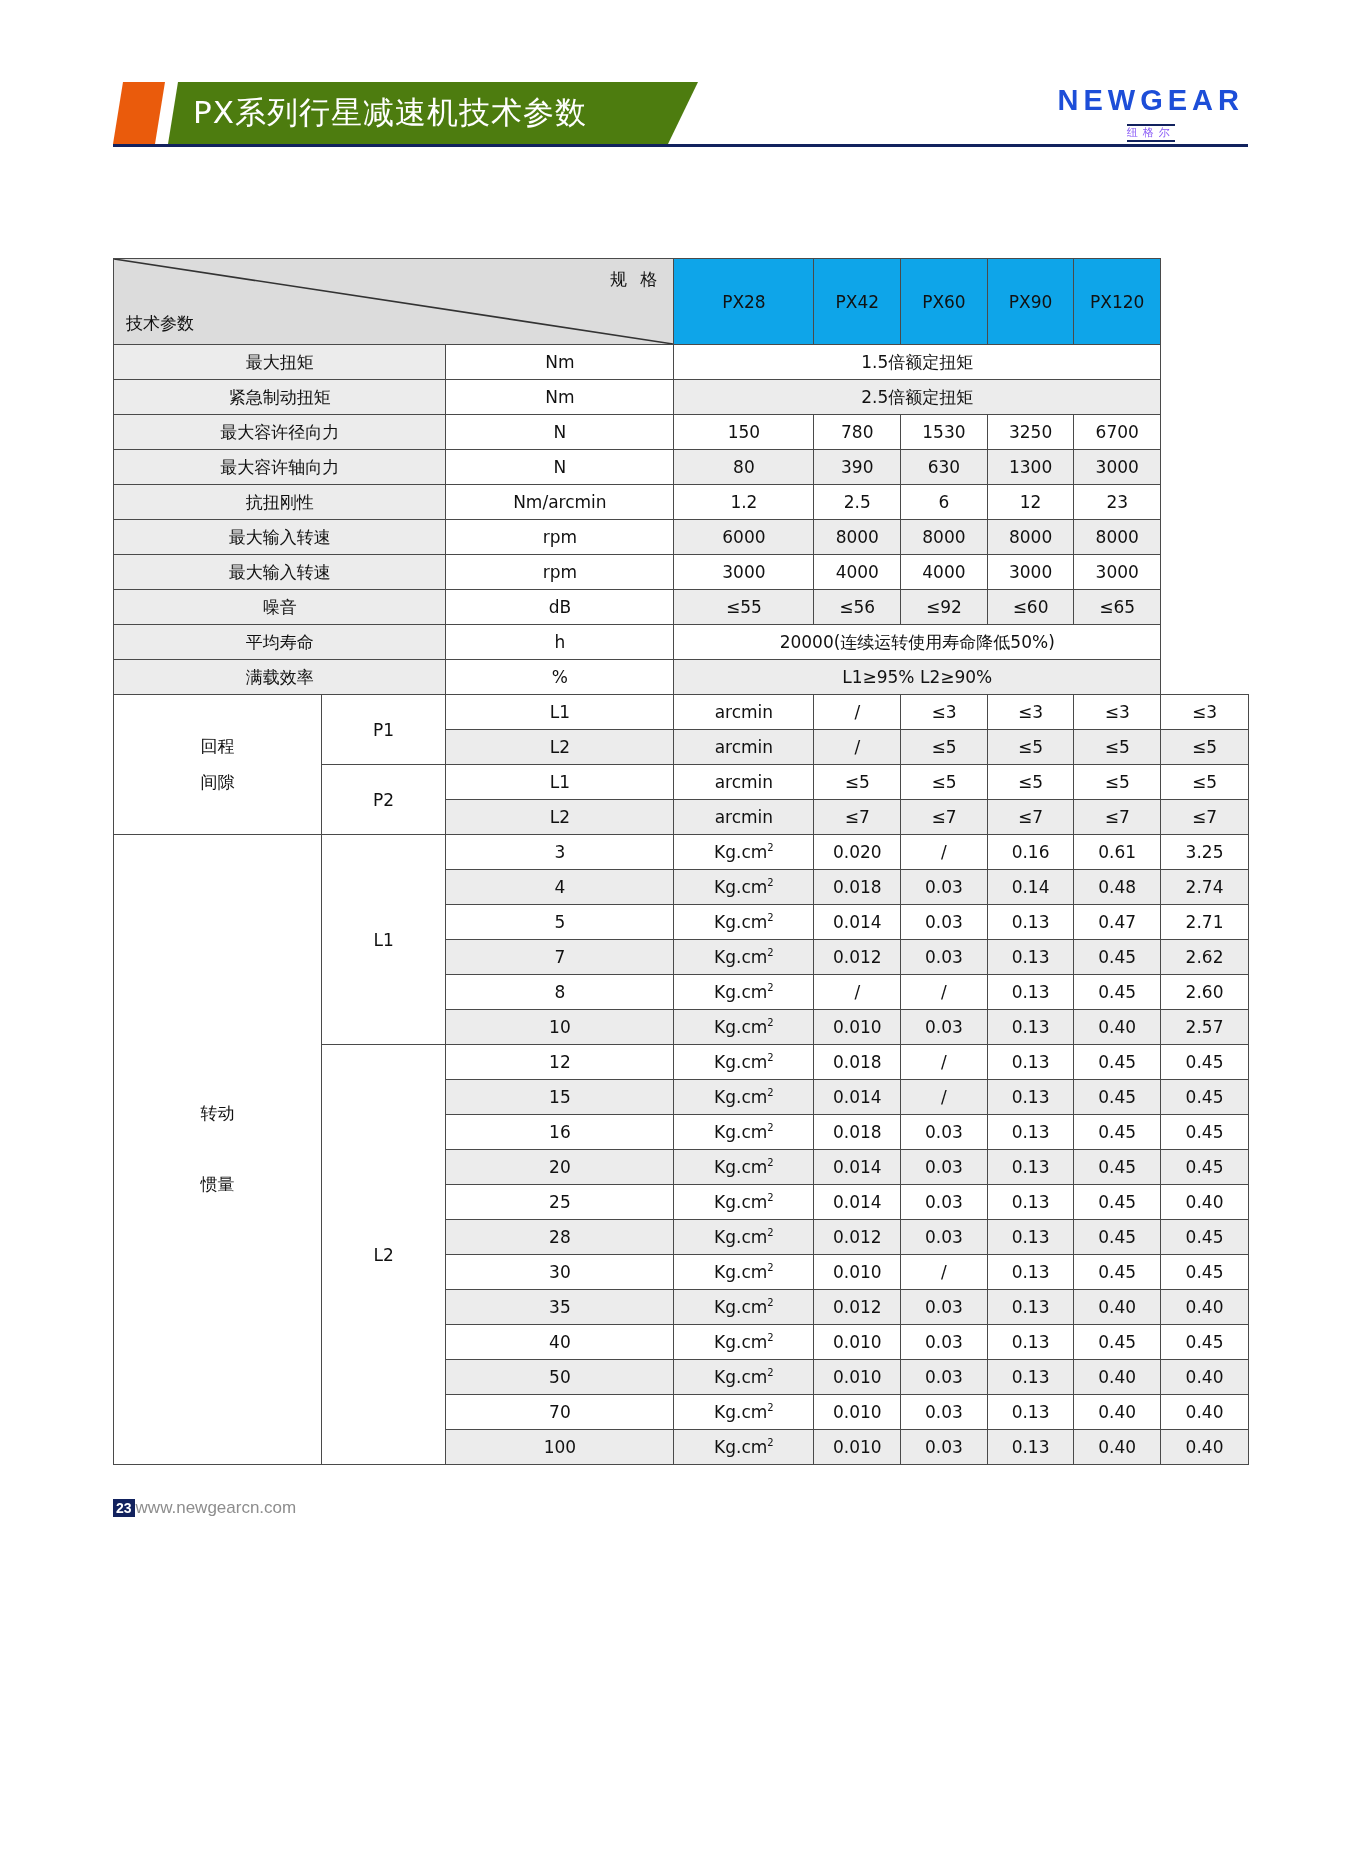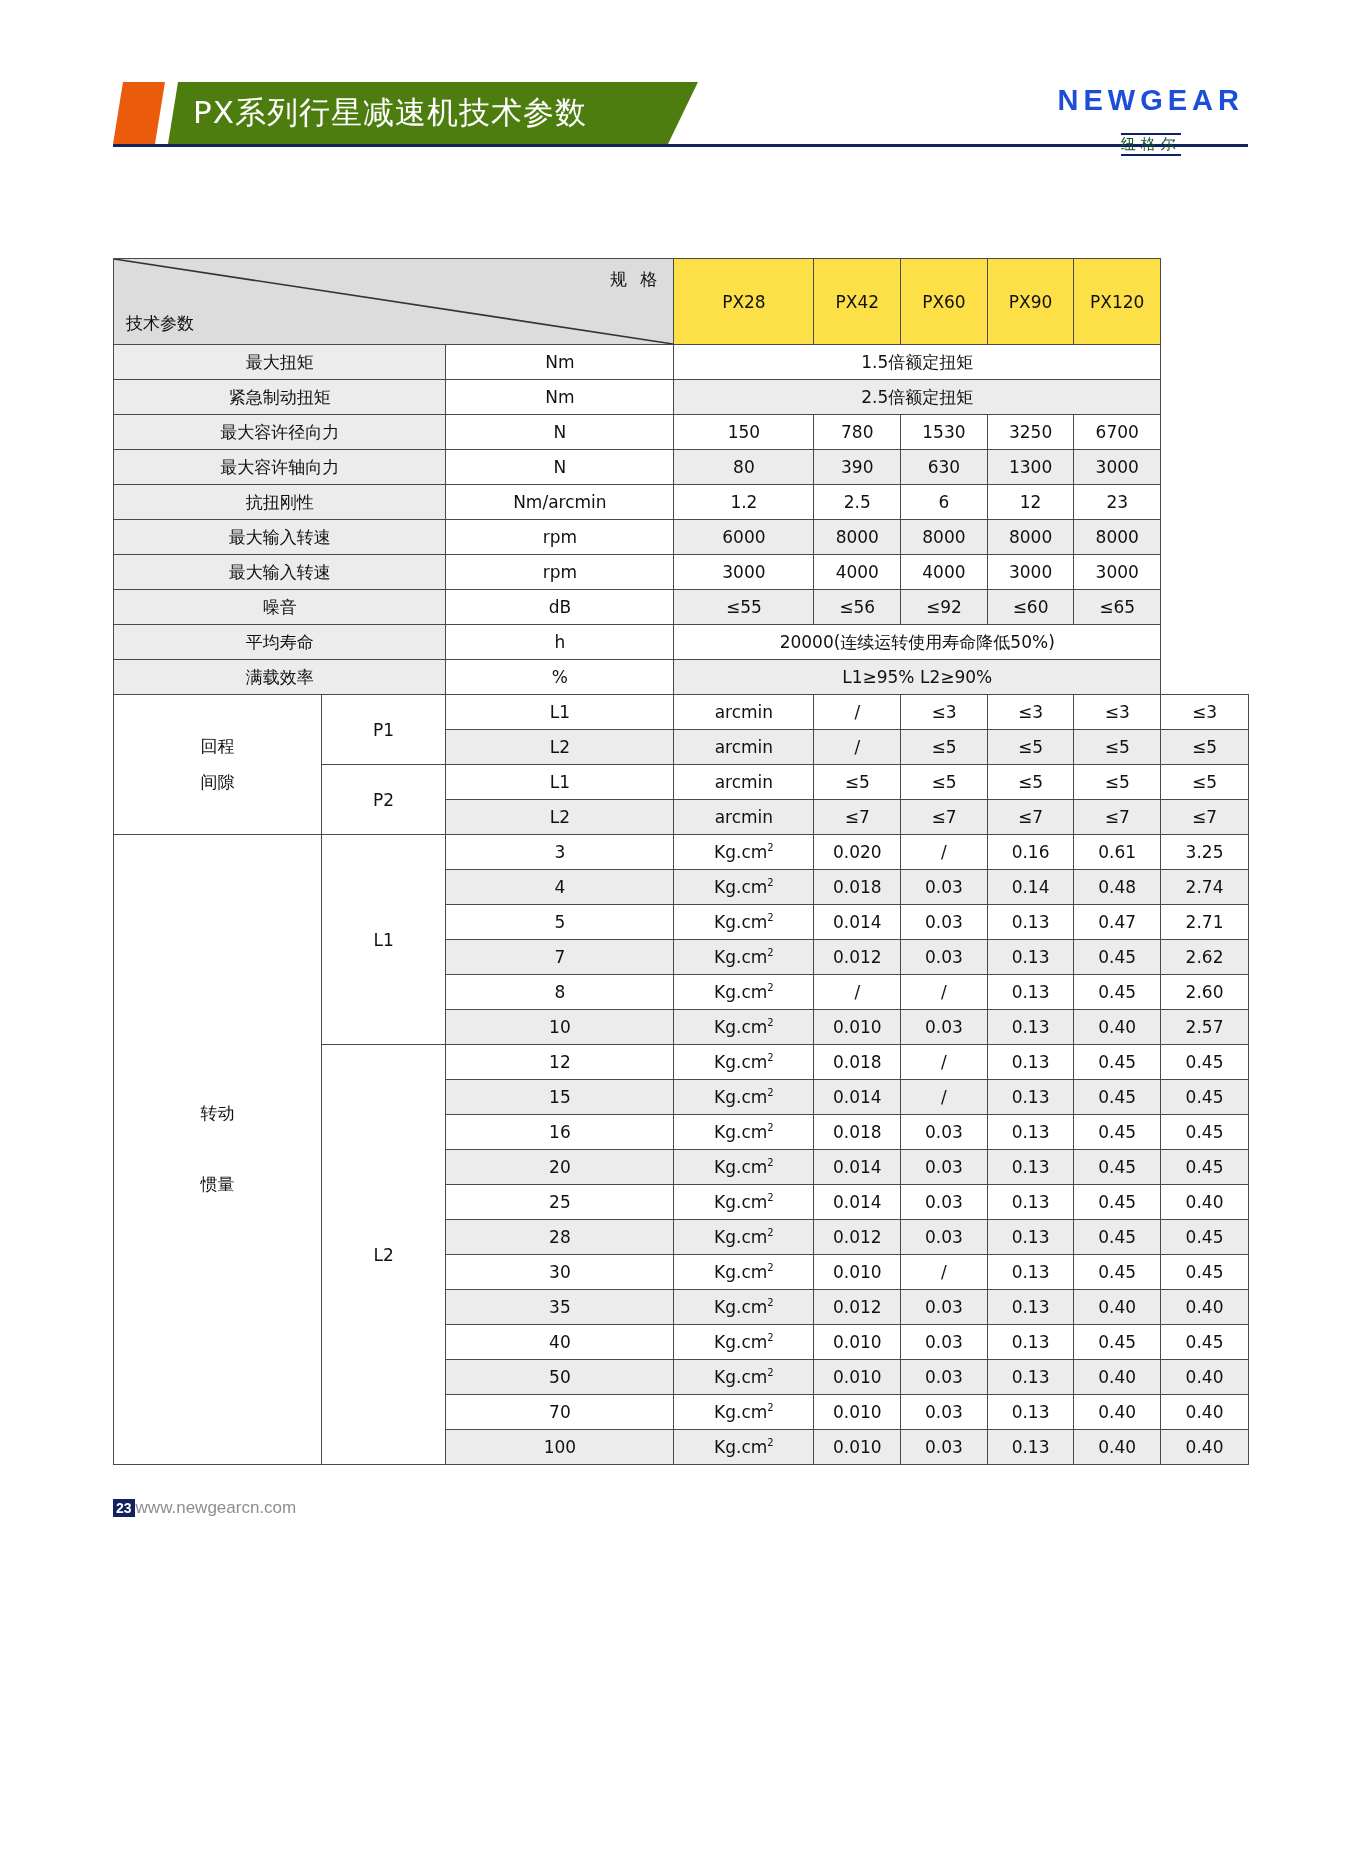--- a/index.html
+++ b/index.html
@@ -30,21 +30,21 @@
     position:absolute;left:113px;top:144px;width:1135px;height:3px;background:#12225e;
   }
 
   
   .logo{position:absolute;right:118px;top:86px;text-align:center;}
   .logo-main{
     color:#1d4ed8;font-size:29px;font-weight:bold;letter-spacing:5px;
     font-family:"Liberation Sans",sans-serif;line-height:1;
   }
   .logo-sub{
-    margin-top:18px;color:#14532d;font-size:15px;letter-spacing:5px;
+    margin-top:9px;color:#8b5cf6;font-size:11px;letter-spacing:5px;
     font-family:"DejaVu Sans",sans-serif;
     border-top:2px solid #12225e;border-bottom:2px solid #12225e;
     padding:1px 0;display:inline-block;line-height:1.1;
   }
 
   
   .tbl-wrap{position:absolute;left:113px;top:258px;width:1136px;}
   table.spec{border-collapse:collapse;width:1136px;table-layout:fixed;
     font-family:"DejaVu Sans","Liberation Sans",sans-serif;}
   table.spec td{
@@ -53,21 +53,21 @@
   }
   .c-lite{background:#ececec;}
   .c-white{background:#ffffff;}
 
   
   .corner{position:relative;height:85px;background:#dcdcdc;}
   .corner .diag{position:absolute;left:0;top:0;width:100%;height:100%;}
   .corner .lbl-spec{position:absolute;right:12px;top:9px;font-size:17px;letter-spacing:4px;}
   .corner .lbl-param{position:absolute;left:12px;bottom:9px;font-size:17px;}
 
-  .modelhead{background:#fde047;font-size:18px;}
+  .modelhead{background:#0ea5e9;font-size:18px;}
   .vlabel{font-size:18px;line-height:2.1;}
   .sup{font-size:10px;vertical-align:super;}
 
   
   .footer{position:absolute;left:113px;top:1498px;display:flex;align-items:center;}
   .pg-badge{
     background:#12225e;color:#ffffff;font-size:14px;font-weight:bold;
     padding:1px 3px;line-height:1.2;font-family:"Liberation Sans",sans-serif;
   }
   .pg-url{color:#8d8d8d;font-size:17px;margin-left:1px;

